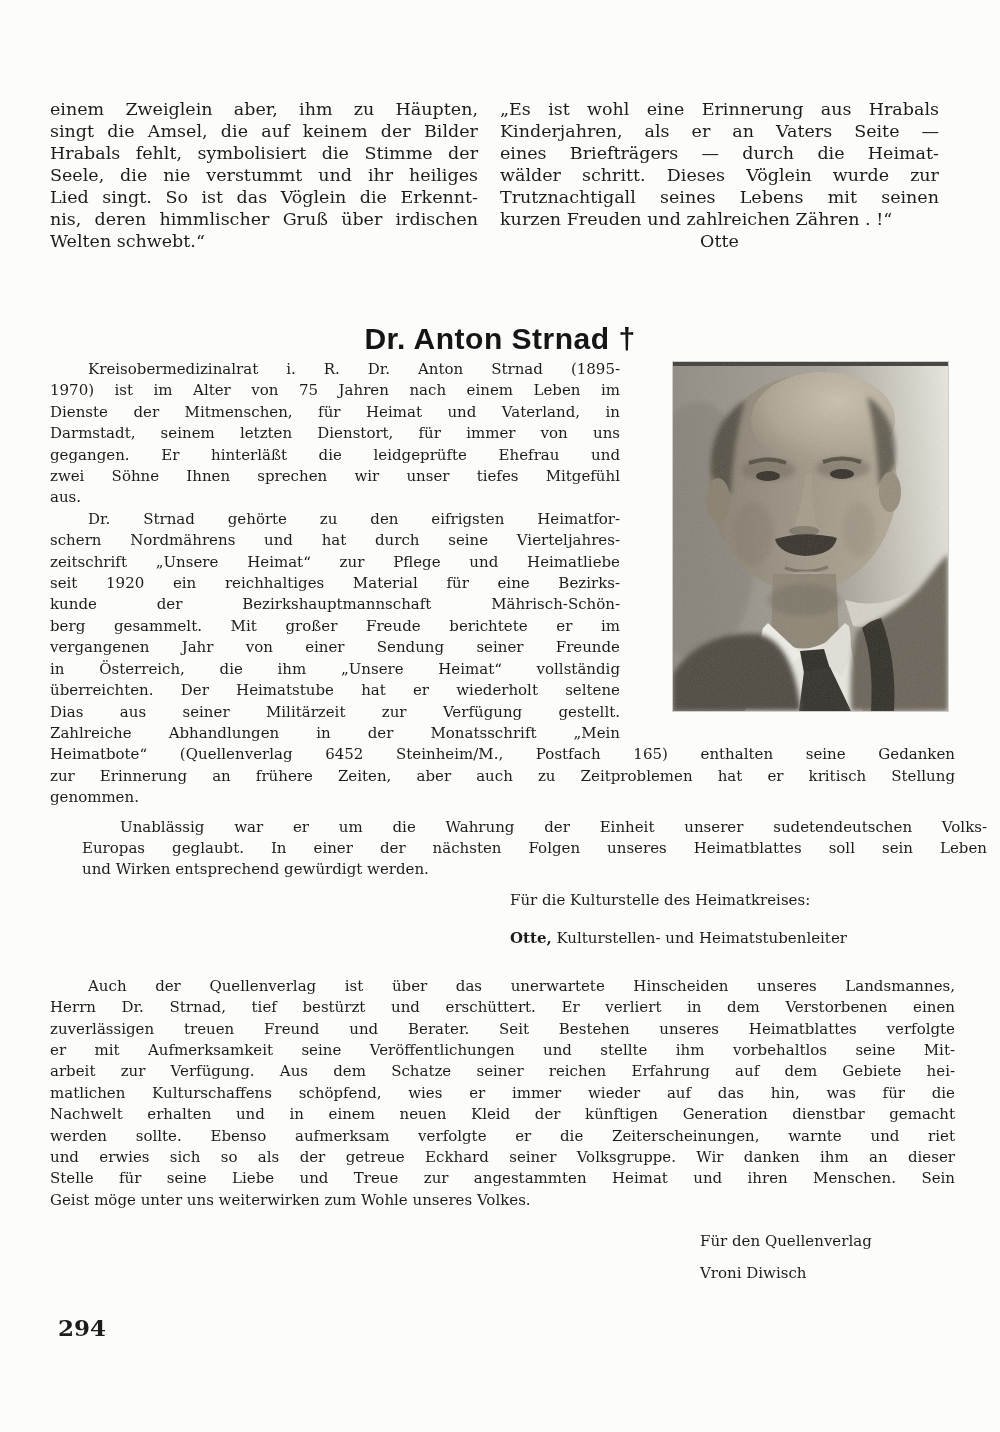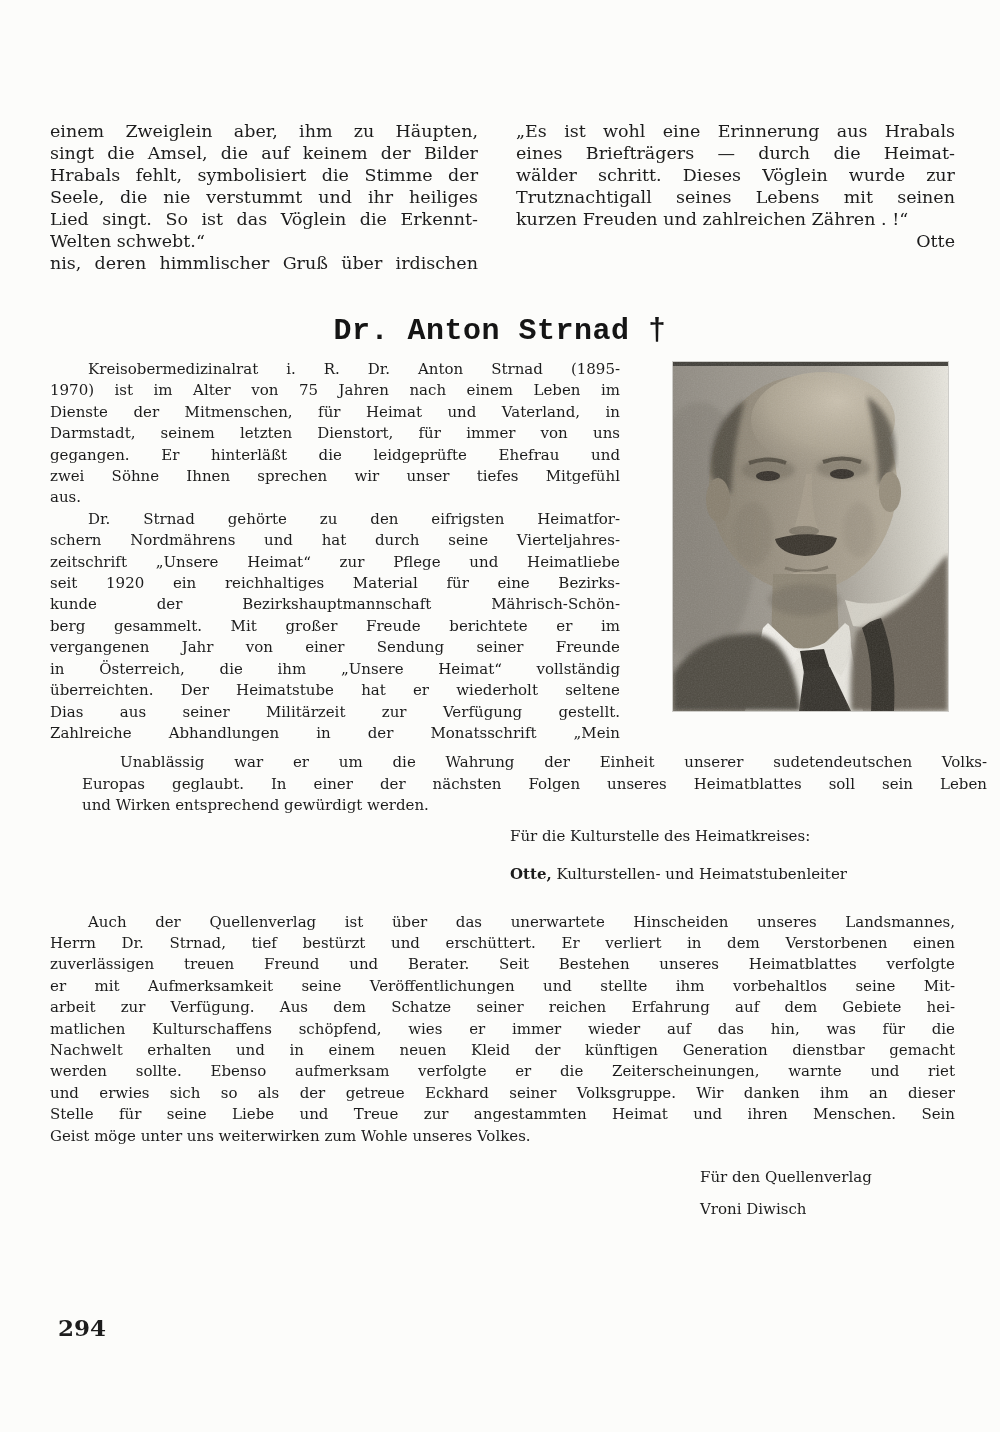--- a/index.html
+++ b/index.html
@@ -15,31 +15,31 @@
   .page{
     position:relative;
     width:1000px;height:1432px;
     background:var(--paper);
     color:var(--ink);
     overflow:hidden;
   }
   
   .intro{
     position:absolute;top:98px;left:50px;width:905px;
-    display:flex;gap:38px;
-    font-size:17.5px;line-height:22px;margin-top:22px;
+    display:flex;gap:22px;
+    font-size:17.5px;line-height:22px;
   }
   .intro-col-left{width:428px;}
   .intro-col-right{width:439px;}
-  .sig-right{text-align:right;}
+  .sig-right{text-align:center;}
   
   .title{
-    position:absolute;top:294px;left:0;width:1000px;
+    position:absolute;top:302px;left:0;width:1000px;
     text-align:center;
-    font-family:Liberation Mono, monospace;
+    font-family:Liberation Sans, sans-serif;
     font-weight:700;font-size:30px;letter-spacing:.5px;
     color:#151515;
   }
   
   .main{
     position:absolute;top:359px;left:50px;width:905px;
     font-size:15px;line-height:21.4px;
   }
   .narrow{width:570px;}
   .wide{width:905px;}
@@ -73,26 +73,27 @@
 
 <div class="page">
 
   <div class="intro">
     <div class="intro-col-left">
         <div class="tline">einem Zweiglein aber, ihm zu Häupten,</div>
         <div class="tline">singt die Amsel, die auf keinem der Bilder</div>
         <div class="tline">Hrabals fehlt, symbolisiert die Stimme der</div>
         <div class="tline">Seele, die nie verstummt und ihr heiliges</div>
         <div class="tline">Lied singt. So ist das Vöglein die Erkennt-</div>
+        <div class="tline">nis, deren himmlischer Gruß über irdischen</div>
         <div class="tline last">Welten schwebt.“</div>
-        <div class="tline">nis, deren himmlischer Gruß über irdischen</div>
       </div>
     <div class="intro-col-right">
       <div>
           <div class="tline">„Es ist wohl eine Erinnerung aus Hrabals</div>
+          <div class="tline">Kinderjahren, als er an Vaters Seite —</div>
           <div class="tline">eines Briefträgers — durch die Heimat-</div>
           <div class="tline">wälder schritt. Dieses Vöglein wurde zur</div>
           <div class="tline">Trutznachtigall seines Lebens mit seinen</div>
           <div class="tline last">kurzen Freuden und zahlreichen Zähren . !“</div>
         </div>
       <div class="sig-right">Otte</div>
     </div>
   </div>
 
   <h1 class="title">Dr. Anton Strnad †</h1>
@@ -183,20 +184,25 @@
         <div class="tline">seit 1920 ein reichhaltiges Material für eine Bezirks-</div>
         <div class="tline">kunde der Bezirkshauptmannschaft Mährisch-Schön-</div>
         <div class="tline">berg gesammelt. Mit großer Freude berichtete er im</div>
         <div class="tline">vergangenen Jahr von einer Sendung seiner Freunde</div>
         <div class="tline">in Österreich, die ihm „Unsere Heimat“ vollständig</div>
         <div class="tline">überreichten. Der Heimatstube hat er wiederholt seltene</div>
         <div class="tline">Dias aus seiner Militärzeit zur Verfügung gestellt.</div>
         <div class="tline">Zahlreiche Abhandlungen in der Monatsschrift „Mein</div>
       </div>
 
+    <div class="wide">
+        <div class="tline">Heimatbote“ (Quellenverlag 6452 Steinheim/M., Postfach 165) enthalten seine Gedanken</div>
+        <div class="tline">zur Erinnerung an frühere Zeiten, aber auch zu Zeitproblemen hat er kritisch Stellung</div>
+        <div class="tline last">genommen.</div>
+      </div>
 
     <div class="wide para-unablassig">
         <div class="tline first">Unablässig war er um die Wahrung der Einheit unserer sudetendeutschen Volks-</div>
         <div class="tline">Europas geglaubt. In einer der nächsten Folgen unseres Heimatblattes soll sein Leben</div>
         <div class="tline last">und Wirken entsprechend gewürdigt werden.</div>
       </div>
 
     <div class="kultur">
       <div class="kline">Für die Kulturstelle des Heimatkreises:</div>
       <div class="kline"><span class="b">Otte,</span><span> Kulturstellen- und Heimatstubenleiter</span></div>

